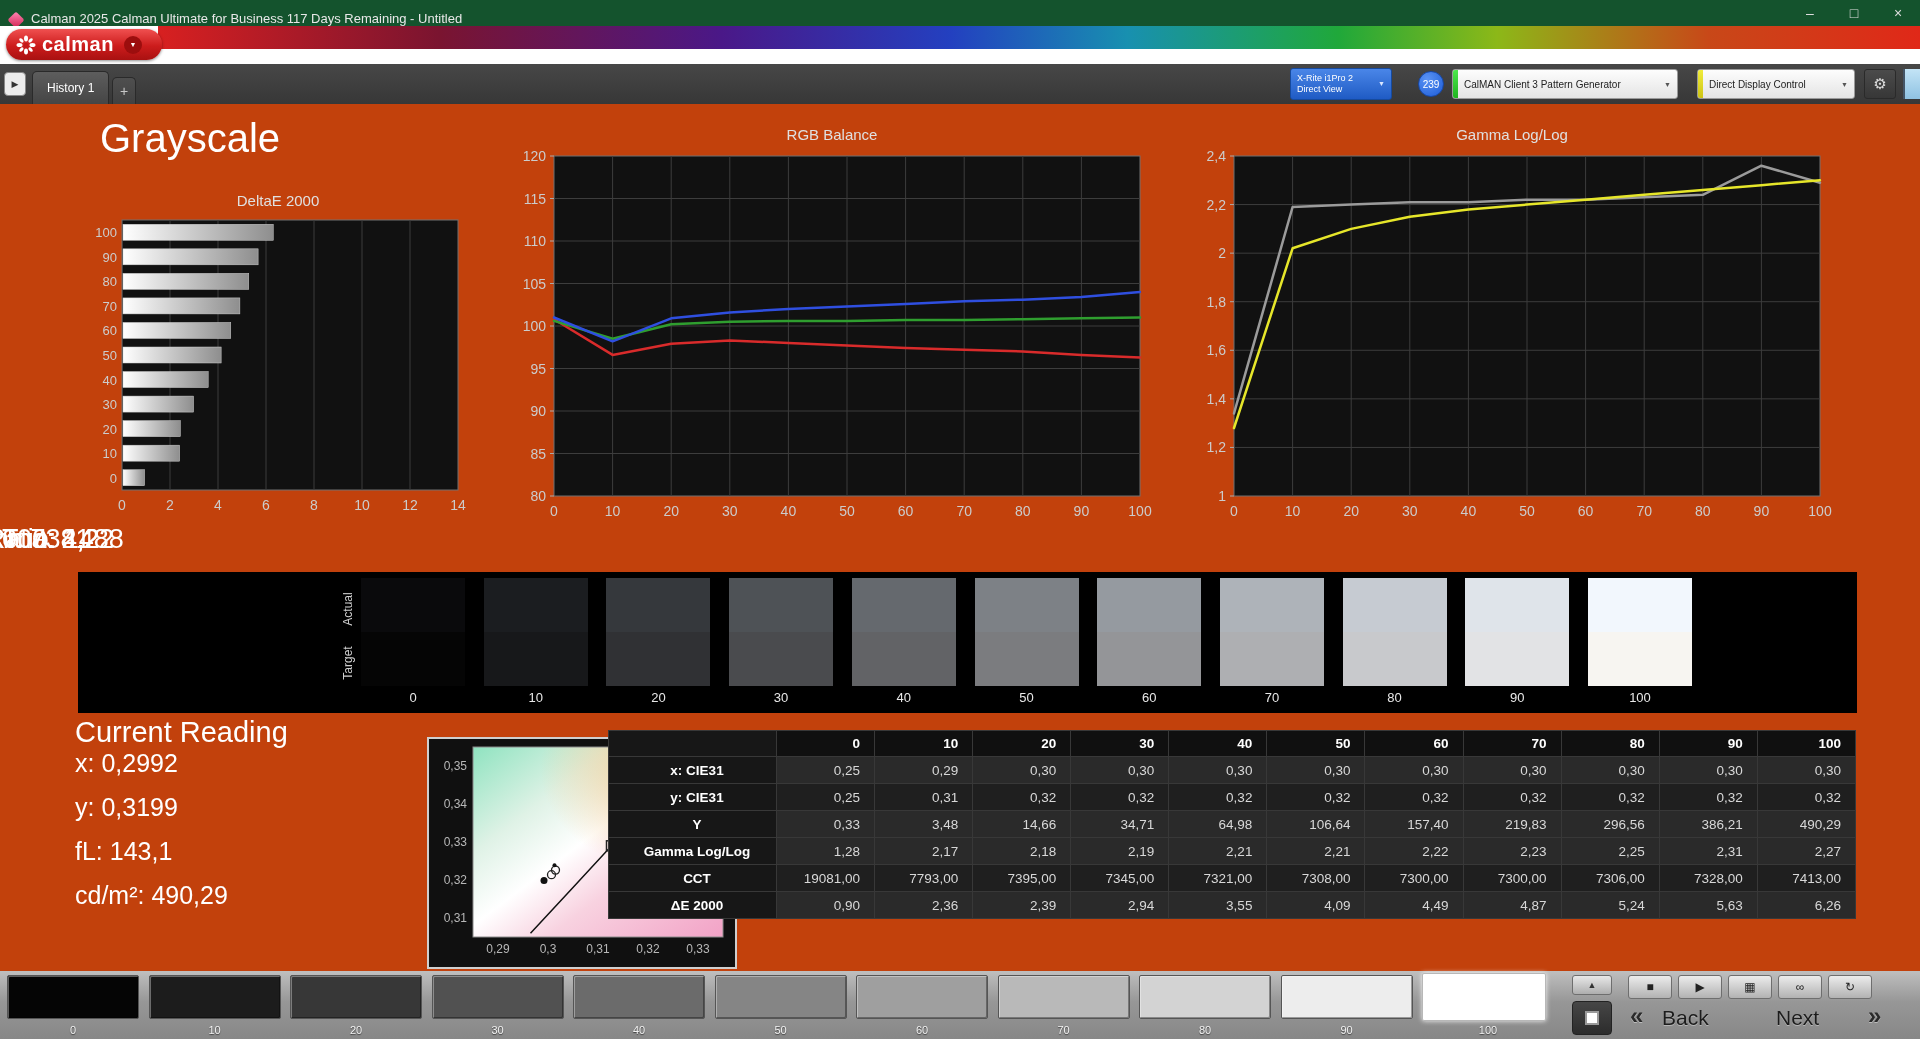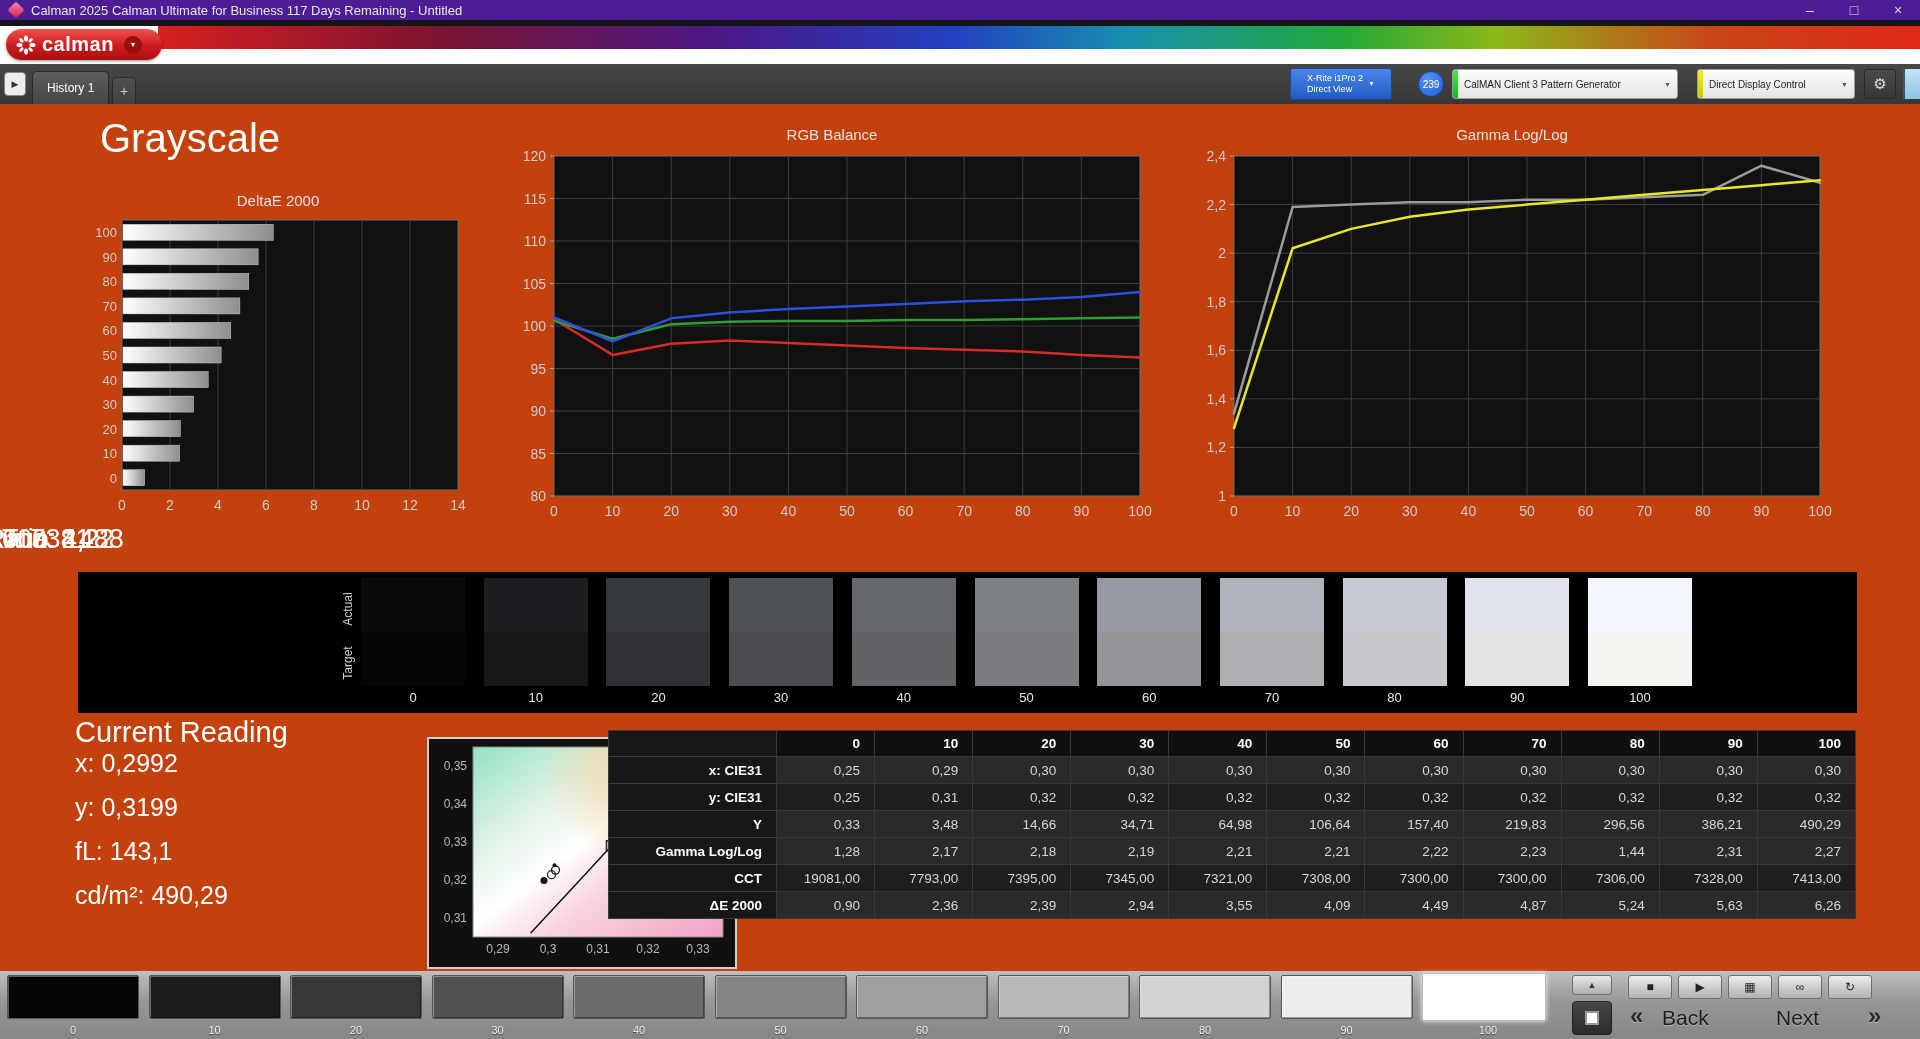--- a/index.html
+++ b/index.html
@@ -1,22 +1,22 @@
 <!DOCTYPE html>
 <html><head>
 <meta charset="utf-8">
 <style>
   *{box-sizing:border-box;margin:0;padding:0}
   html,body{background:#000}
   .screen{position:relative;width:1920px;height:1039px;background:#151515;
     font-family:"Liberation Sans",sans-serif;overflow:hidden}
 
   
-  .titlebar{position:absolute;top:0;left:0;right:0;height:20px;background:#4c1d95;
-    display:flex;align-items:center;color:#e8e8e8;font-size:13px}
+  .titlebar{position:absolute;top:0;left:0;right:0;height:26px;background:#14532d;
+    display:flex;align-items:flex-end;color:#e8e8e8;font-size:13px}
   .app-icon{width:12px;height:12px;margin:0 9px 0 10px;border-radius:2px;
     background:linear-gradient(135deg,#ff86b4,#d02050);transform:rotate(45deg);flex:0 0 auto}
   .titlebar .title{flex:1;white-space:nowrap;overflow:hidden}
   .win-btn{width:44px;height:26px;display:flex;align-items:center;justify-content:center;
     color:#ddd;font-size:14px;cursor:default}
 
   
   .brandbar{position:absolute;top:26px;left:0;right:0;height:38px;background:#fff}
   .rainbow{position:absolute;left:158px;right:0;top:0;height:23px;
     background:linear-gradient(90deg,#d82020 0%,#7a1430 16%,#4a1888 32%,#2340c0 45%,
@@ -35,21 +35,21 @@
     border:1px solid #888;border-radius:4px;display:flex;align-items:center;justify-content:center;
     color:#333;font-size:9px}
   .tab-active{position:absolute;left:32px;top:7px;height:33px;padding:0 14px;
     background:linear-gradient(#5d5d5d,#454545);border:1px solid #2a2a2a;border-bottom:none;
     border-radius:5px 5px 0 0;color:#fff;font-size:12px;display:flex;align-items:center}
   .tab-plus{position:absolute;left:112px;top:13px;width:24px;height:27px;
     background:linear-gradient(#4f4f4f,#414141);border:1px solid #2a2a2a;border-bottom:none;
     border-radius:5px 5px 0 0;color:#c8c8c8;font-size:14px;display:flex;align-items:center;justify-content:center}
   .dd-meter{position:absolute;left:1290px;top:4px;width:102px;height:32px;border-radius:3px;
     background:linear-gradient(#4a86e8,#1f5bc4);border:1px solid #164a9e;color:#fff;
-    font-size:9px;line-height:1.25;display:flex;align-items:center;padding:0 16px}
+    font-size:9px;line-height:1.25;display:flex;align-items:center;padding:0 6px}
   .dd-meter .chev{margin-left:auto;font-size:7px;color:#dce8ff}
   .badge{position:absolute;left:1418px;top:7px;width:26px;height:26px;border-radius:50%;
     background:radial-gradient(circle at 35% 30%,#5a93f5,#1d5cd6);border:1px solid #1648a8;
     color:#fff;font-size:10px;display:flex;align-items:center;justify-content:center}
   .dd-light{position:absolute;top:5px;height:30px;border-radius:3px;border:1px solid #9a9a9a;
     background:linear-gradient(#fdfdfd,#e4e4e4);color:#222;font-size:10px;display:flex;align-items:center}
   .dd-light .edge{width:5px;height:100%;border-radius:2px 0 0 2px}
   .dd-light .lab{padding:0 6px;white-space:nowrap;overflow:hidden}
   .dd-light .chev{margin-left:auto;margin-right:6px;font-size:7px;color:#555}
   .dd-pattern{left:1452px;width:226px}
@@ -92,21 +92,21 @@
   
   .cie-panel{position:absolute;left:427px;top:633px;width:310px;height:232px;background:#101010;
     border:2px solid #cfcfcf}
 
   
   .datatable{position:absolute;left:608px;top:626px;width:1248px;border-collapse:collapse;
     table-layout:fixed;font-size:13.5px;color:#d8d8d8}
   .datatable th,.datatable td{border:1px solid #383838;height:27px;padding:0 14px 0 4px;
     text-align:right;font-weight:normal;overflow:hidden;white-space:nowrap}
   .datatable th{background:#101010;color:#fff;font-weight:bold;height:26px}
-  .datatable th.lbl,.datatable td.lbl{width:168px;text-align:right;padding-left:23px;
+  .datatable th.lbl,.datatable td.lbl{width:168px;text-align:center;padding-left:23px;
     background:#171717;color:#fff;font-weight:bold}
   .datatable tr.even td{background:#2a2a2a}
   .datatable tr.odd td{background:#1f1f1f}
   .datatable tr.even td.lbl,.datatable tr.odd td.lbl{background:#171717}
 
   
   .bottombar{position:absolute;left:0;bottom:0;width:1920px;height:68px;
     background:linear-gradient(180deg,#bfbfbf,#979797 45%,#878787)}
   .patch{position:absolute;top:4px;width:132px;height:44px;border:1px solid #555;border-radius:2px;
     box-shadow:inset 1px 1px 0 rgba(255,255,255,.35),inset -1px -1px 0 rgba(0,0,0,.35)}
@@ -518,21 +518,21 @@
           <tr class="even">
             <td class="lbl">Gamma Log/Log</td>
             <td>1,28</td>
             <td>2,17</td>
             <td>2,18</td>
             <td>2,19</td>
             <td>2,21</td>
             <td>2,21</td>
             <td>2,22</td>
             <td>2,23</td>
-            <td>1,44</td>
+            <td>2,25</td>
             <td>2,31</td>
             <td>2,27</td>
           </tr>
           <tr class="odd">
             <td class="lbl">CCT</td>
             <td>19081,00</td>
             <td>7793,00</td>
             <td>7395,00</td>
             <td>7345,00</td>
             <td>7321,00</td>

